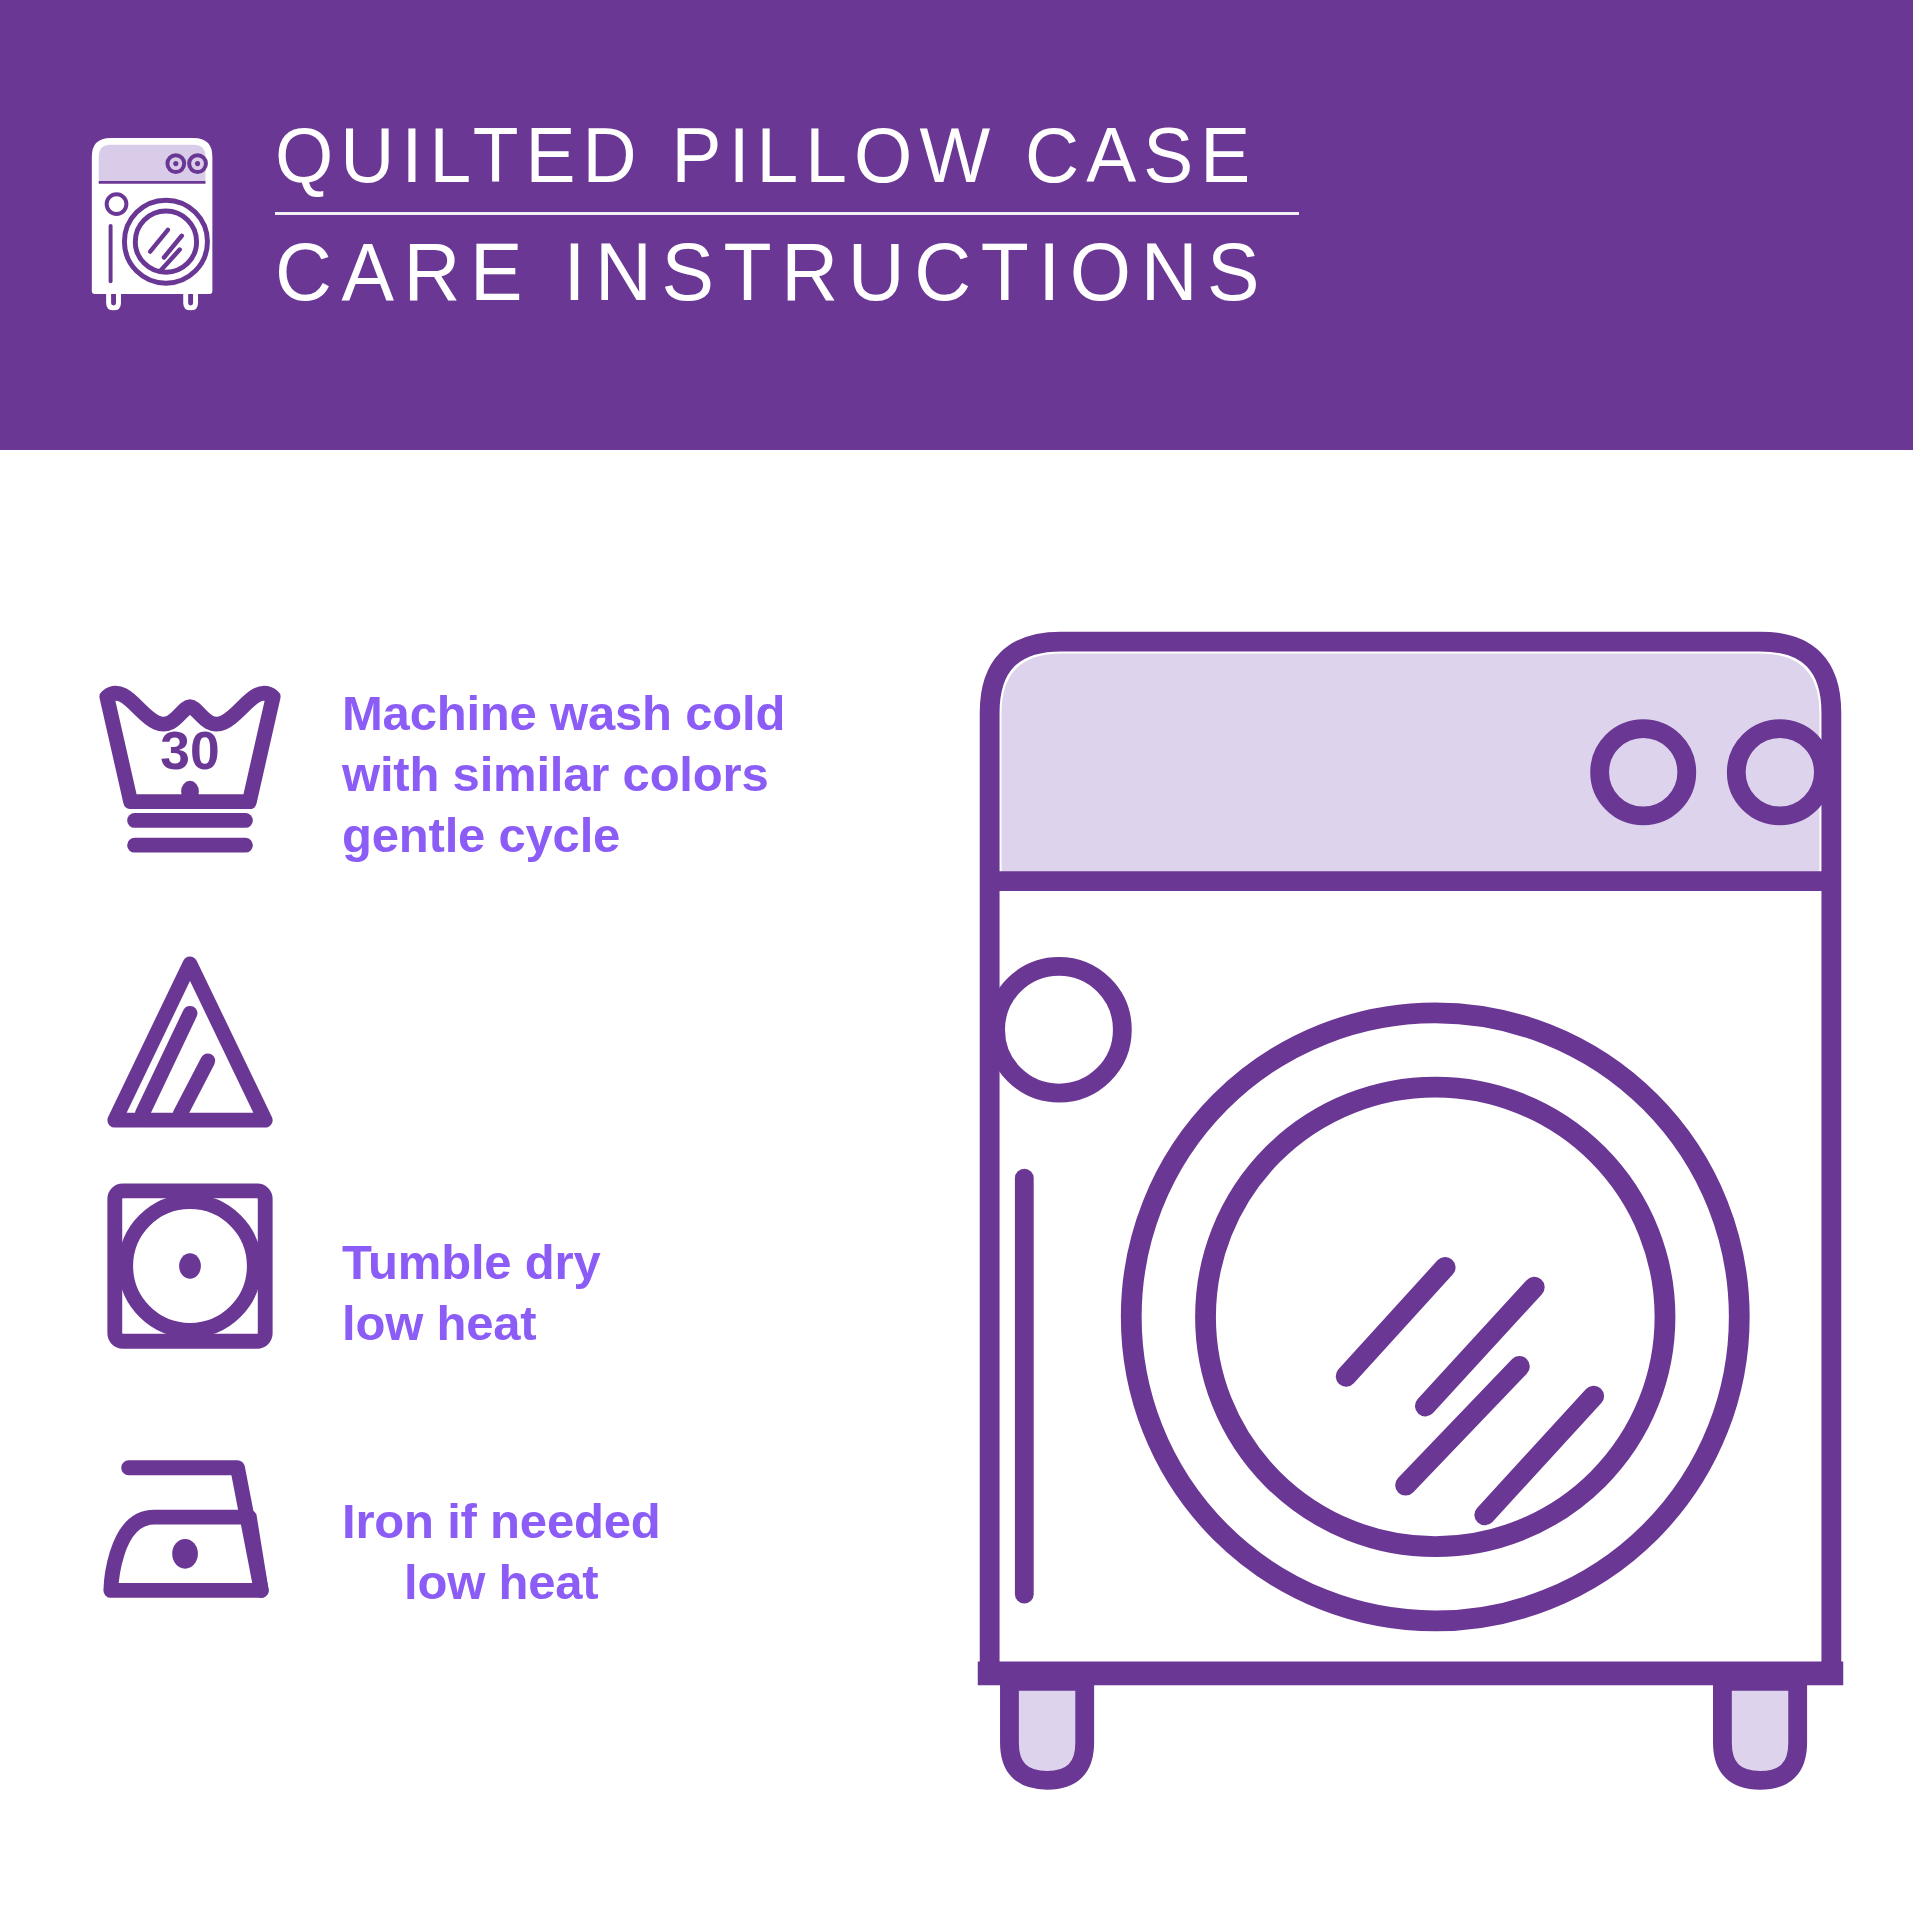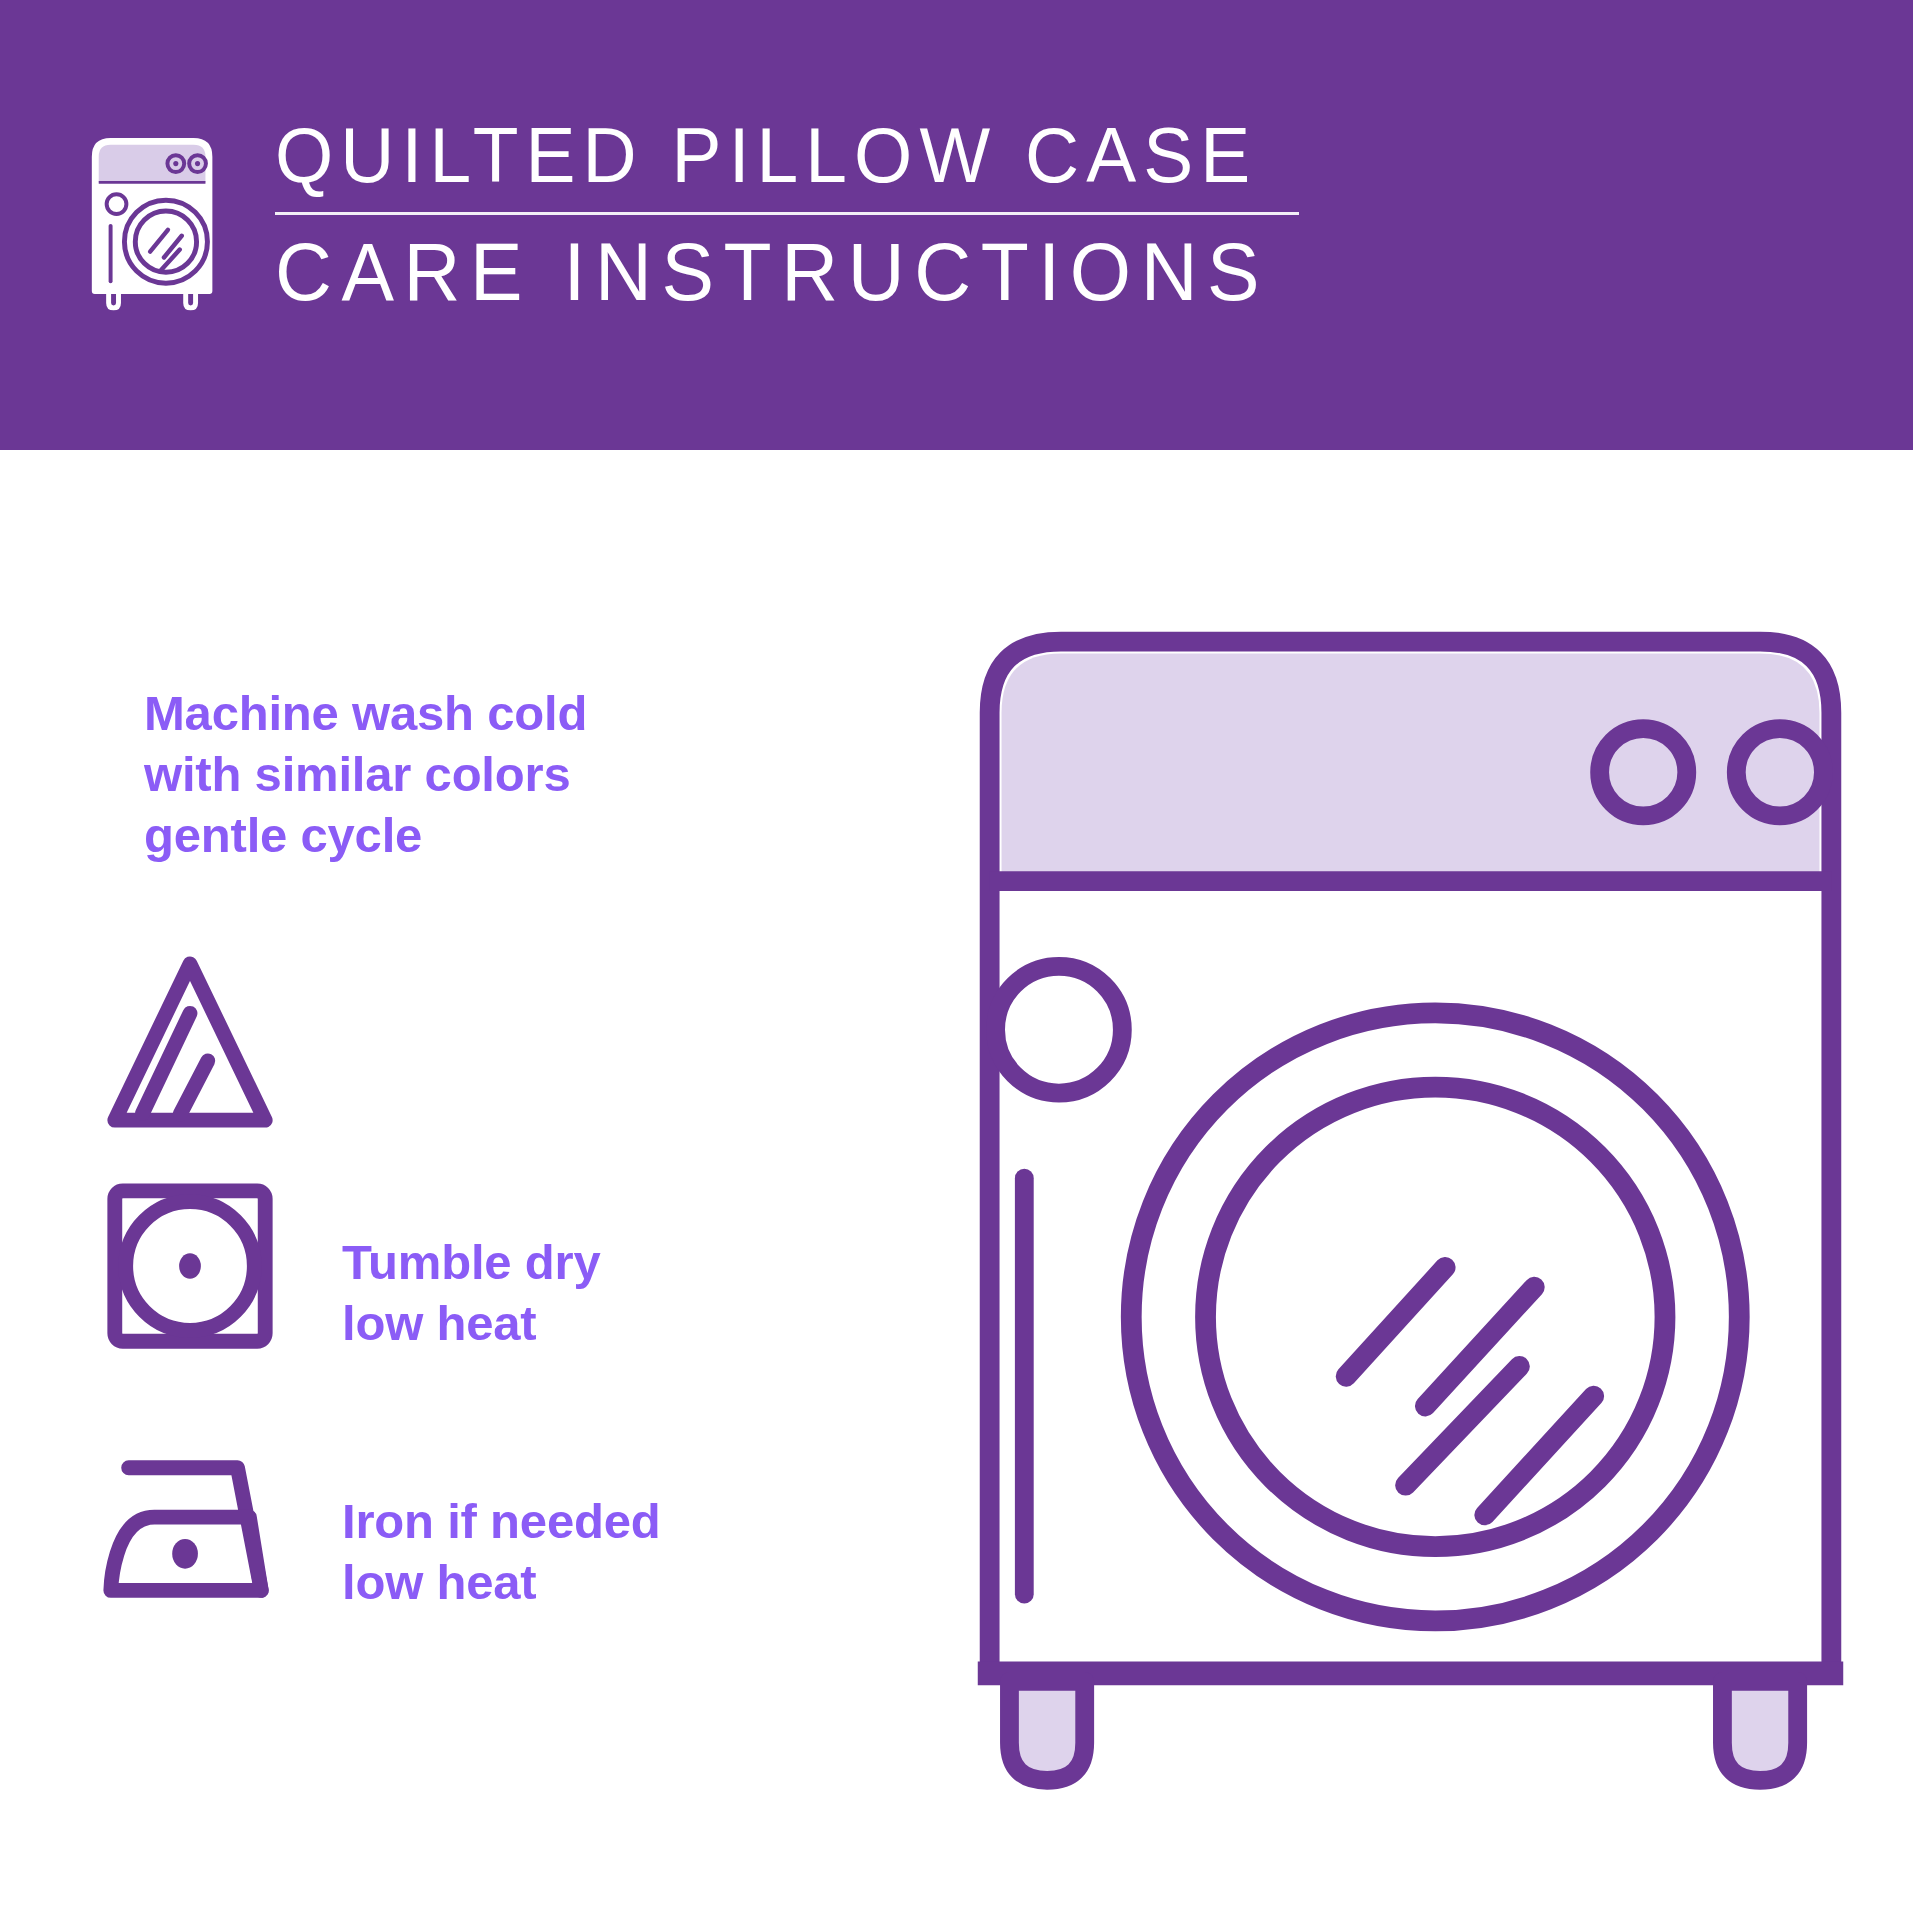--- a/index.html
+++ b/index.html
@@ -100,21 +100,21 @@
     color:#8b5cf6;
     font-size:49px;
     line-height:1.24;
     font-weight:700;
     letter-spacing:-0.2px;
     padding-top:8px;
     white-space:pre-line;
   }
   .care-row-1 .care-text { padding-top:53px; }
   .care-row-2 .care-text { padding-top:59px; }
-  .care-row-3 .care-text { padding-top:51px; }
+  .care-row-3 .care-text { padding-top:51px;text-align:center; }
 
   
   .machine {
     position:absolute;
     left:950px; top:594px;
     width:921px; height:1218px;
   }
   .machine svg { display:block; width:100%; height:100%; }
 </style>
 </head>
@@ -168,20 +168,41 @@
         <div class="title-rule"></div>
         <div class="title-sub">CARE INSTRUCTIONS</div>
       </div>
 
     </div>
   </div>
 
   <div class="care-list">
 
     <div class="care-row care-row-0">
+      <div class="care-symbol">
+        <svg viewBox="0 0 200 190" width="198" height="188" aria-hidden="true">
+          <g fill="none" stroke="#6B3795" stroke-width="15" stroke-linecap="round" stroke-linejoin="round">
+
+            <path d="M16 22
+                     C 34 8, 48 40, 66 48
+                     C 84 56, 92 32, 100 32
+                     C 108 32, 116 56, 134 48
+                     C 152 40, 166 8, 184 22
+                     L 160 128
+                     L 40 128 Z"></path>
+
+            <line x1="44" y1="147" x2="156" y2="147" stroke-width="15"></line>
+            <line x1="44" y1="172" x2="156" y2="172" stroke-width="15"></line>
+          </g>
+
+          <text x="100" y="95" text-anchor="middle" font-family="Liberation Sans, sans-serif" font-size="54" font-weight="700" fill="#6B3795">30</text>
+
+          <ellipse cx="100" cy="118" rx="9" ry="11" fill="#6B3795"></ellipse>
+        </svg>
+      </div>
       <div class="care-text">Machine wash cold
 with similar colors
 gentle cycle</div>
     </div>
 
     <div class="care-row care-row-1">
       <div class="care-symbol">
         <svg viewBox="0 0 200 190" width="198" height="188" aria-hidden="true">
           <g fill="none" stroke="#6B3795" stroke-width="15" stroke-linecap="round" stroke-linejoin="round">
 

